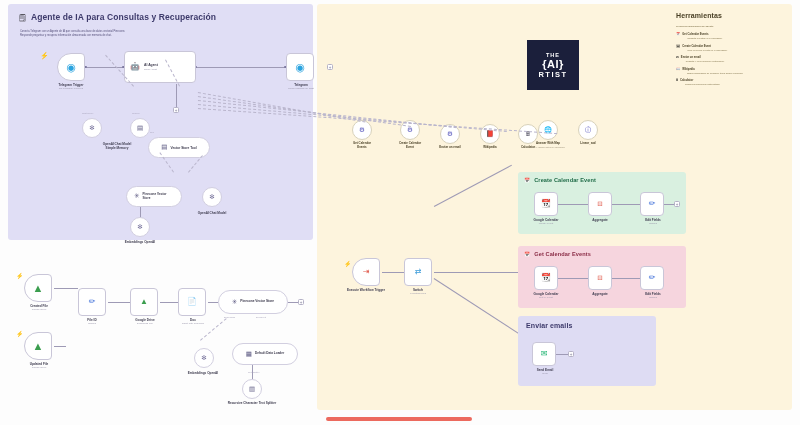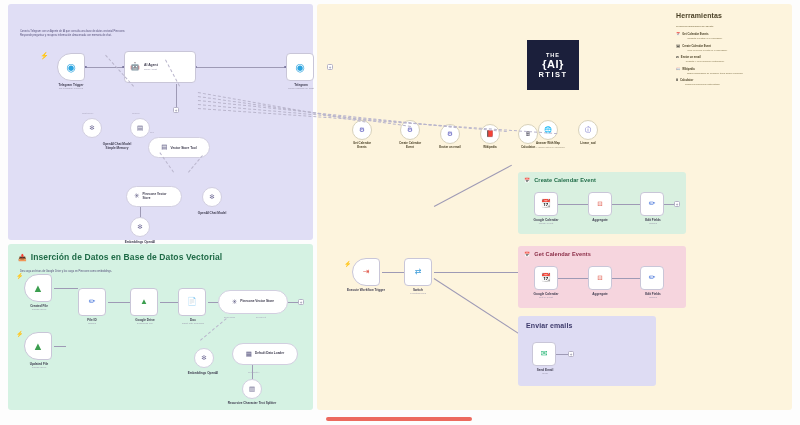--- a/index.html
+++ b/index.html
@@ -92,31 +92,28 @@
   .tcirc { width:20px; height:20px; border-radius:10px; background:#fff;
     border:.7px solid #d8d2bb; margin:0 auto; display:flex; align-items:center;
     justify-content:center; }
 </style>
 </head>
 <body>
 
 <div id="canvas">
 
   <div class="note" id="note-agent">
+    <div class="note-head">
+      <span class="note-icon">🗒</span>
+      <span class="note-title">Agente de IA para Consultas y Recuperación</span>
+    </div>
     <div class="note-sub" style="position:absolute;left:12px;top:22px;width:200px;white-space:pre-line;">Conecta Telegram con un Agente de IA que consulta una base de datos vectorial Pinecone.
 Responde preguntas y recupera información almacenada con memoria de chat.</div>
   </div>
 
-  <div class="note" id="note-vector">
-    <div class="note-head">
-      <span class="note-icon">📥</span>
-      <span class="note-title">Inserción de Datos en Base de Datos Vectorial</span>
-    </div>
-    <div class="note-sub" style="position:absolute;left:12px;top:22px;width:210px;">Descarga archivos de Google Drive y los carga en Pinecone como embeddings.</div>
-  </div>
 
   <div class="note" id="note-tools"></div>
 
   <div class="tools-body" style="left:676px;top:12px;width:112px;">
     <div class="note-title" style="color:#4a4026;font-size:7px;">Herramientas</div>
     <div class="tb-line" style="margin-top:6px;">Funciones disponibles del agente:</div>
 
     <div class="tb-item">
       <span class="tb-ic">📅</span>
       <div>

